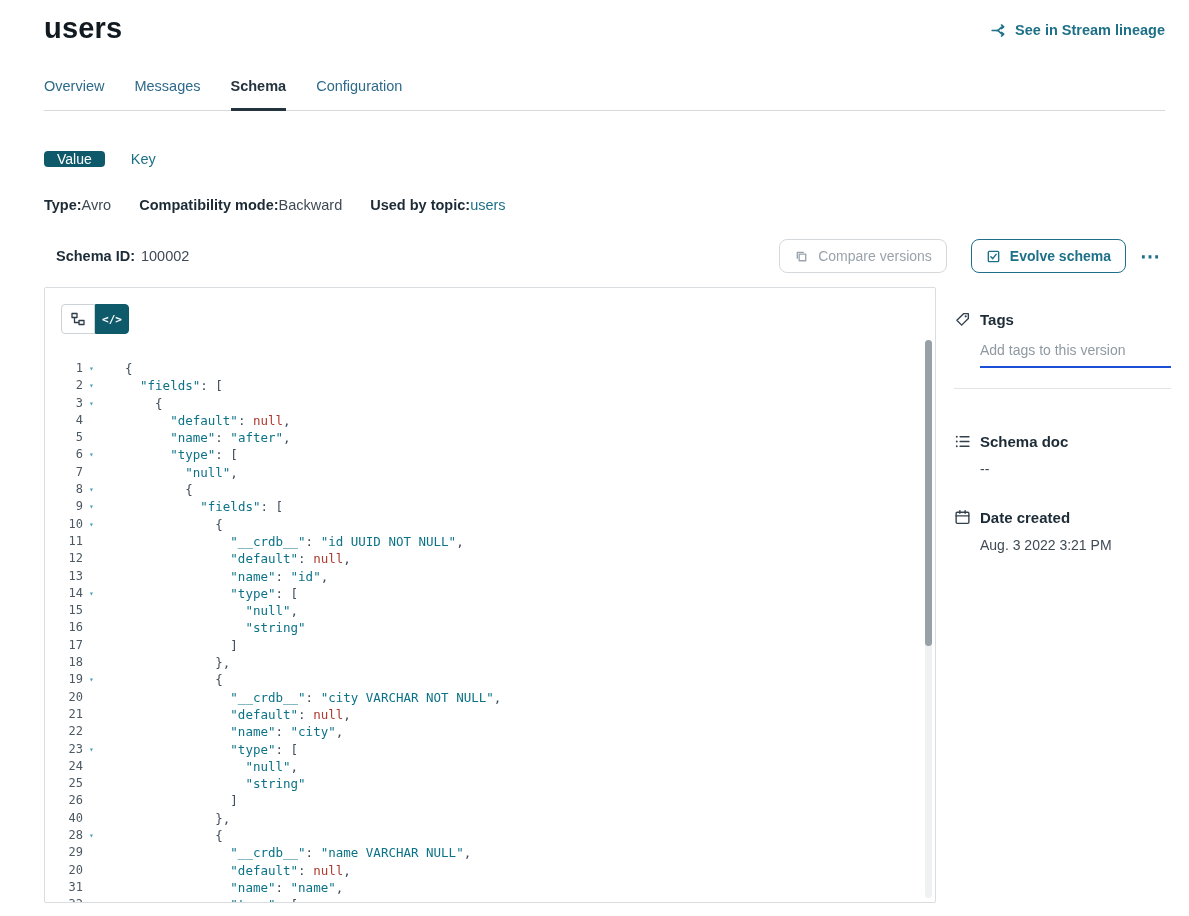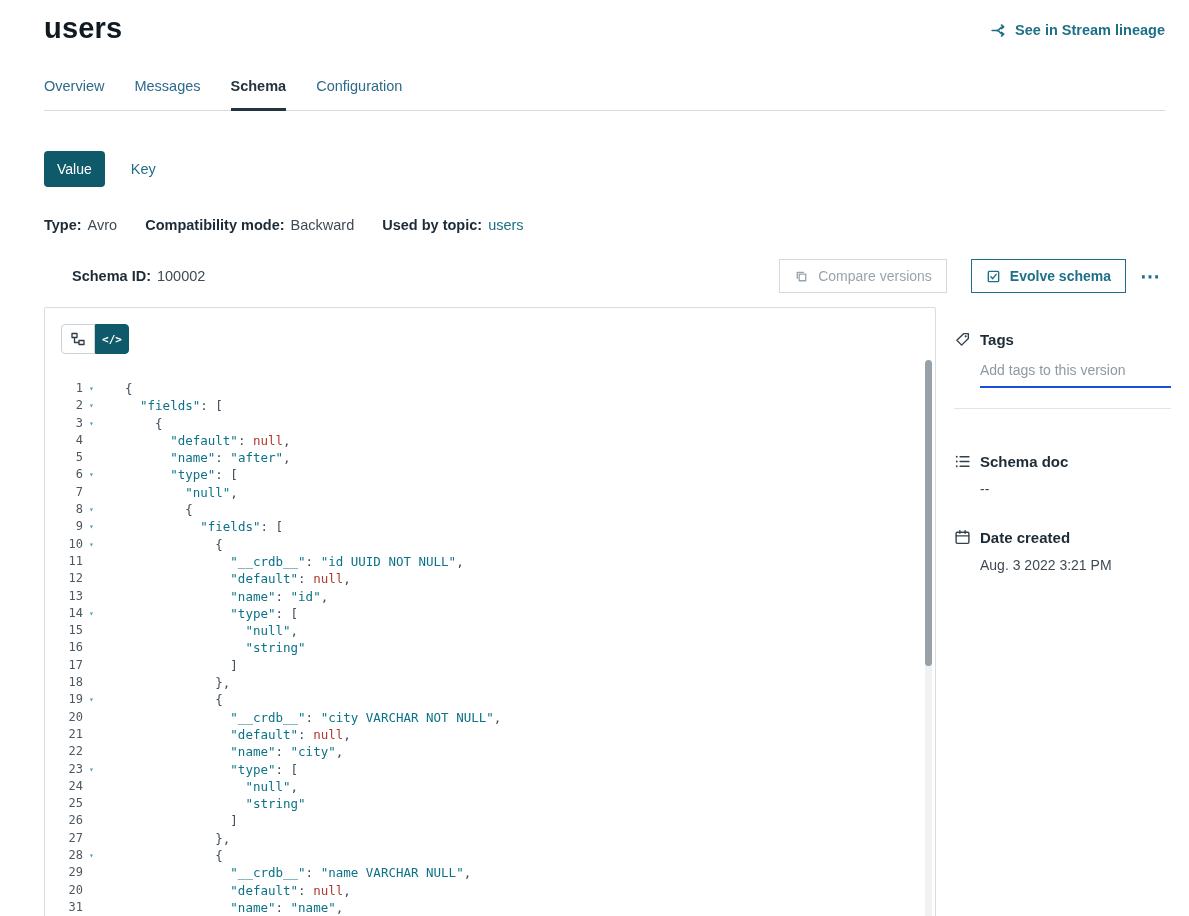--- a/index.html
+++ b/index.html
@@ -16,42 +16,42 @@
     color:var(--accent,#1d7088);font-size:14.5px;font-weight:600;text-decoration:none;cursor:pointer}
 
   
   .tabs{display:flex;gap:30px;margin-top:34px;border-bottom:1px solid #d6dadd}
   .tab{position:relative;padding-bottom:16px;font-size:14.5px;color:var(--tab-inactive,#2e6a8b);cursor:pointer}
   .tab.active{color:var(--tab-active,#24343f);font-weight:700}
   .tab.active::after{content:"";position:absolute;left:0;right:0;bottom:-1px;height:3px;background:var(--tab-active,#24343f)}
 
   
   .toggle-row{margin-top:40px;display:flex;align-items:center}
-  .value-btn{height:36px;padding:0 13px;border:none;border-radius:4px;background:var(--button-primary,#0e5a6b);
+  .value-btn{height:16px;padding:0 13px;border:none;border-radius:4px;background:var(--button-primary,#0e5a6b);
     color:#fff;font-size:14px;font-family:inherit;cursor:pointer}
   .key-link{margin-left:26px;color:var(--accent,#1d7088);font-size:14.5px;text-decoration:none;cursor:pointer}
 
   
   .meta-row{margin-top:30px;display:flex;gap:28px;font-size:14.5px;line-height:17px}
-  .pair{display:flex;gap:6px}
+  .pair{display:flex;}
   .lbl{font-weight:700;color:#1c2b36}
   .val{color:#3f4a54}
   .val-link{color:var(--accent,#1d7088);text-decoration:none;cursor:pointer}
 
   
   .version-row{margin-top:25px;display:flex;align-items:center}
   .select-wrap{position:relative;width:175px;height:34px;flex:none}
   .select-wrap select{width:100%;height:100%;appearance:none;-webkit-appearance:none;
     border:1px solid #77838d;border-radius:4px;background:#fff;padding:0 28px 0 10px;
     font-size:13.5px;color:#222e38;font-family:inherit;cursor:pointer}
   .chevron{position:absolute;right:9px;top:50%;transform:translateY(-50%);pointer-events:none;display:flex}
-  .schema-id-lbl{margin-left:28px;font-size:14.5px;font-weight:700;color:#1c2b36}
+  .schema-id-lbl{margin-left:12px;font-size:14.5px;font-weight:700;color:#1c2b36}
   .schema-id-val{margin-left:6px;font-size:14.5px;color:#3f4a54}
   .version-spacer{flex:1}
-  .btn{display:inline-flex;align-items:center;gap:9px;height:34px;padding:0 14px;border-radius:0;
+  .btn{display:inline-flex;align-items:center;gap:9px;height:34px;padding:0 14px;border-radius:8px;
     background:#fff;font-size:14px;font-family:inherit;cursor:pointer}
   .btn-compare{border:1px solid #d5d9dc;color:#9aa3ab;font-weight:500}
   .btn-evolve{margin-left:24px;border:1px solid var(--accent,#1d7088);color:var(--accent,#1d7088);font-weight:600}
   .more-btn{margin-left:10px;border:none;background:none;color:var(--accent,#1d7088);
     font-size:20px;font-weight:700;letter-spacing:1px;cursor:pointer;line-height:20px;padding:2px 4px}
 
   
   .main{margin-top:14px;display:flex;align-items:flex-start}
   .editor-panel{position:relative;width:892px;height:616px;box-sizing:border-box;
     border:1px solid #d9dde0;border-radius:2px;overflow:hidden;flex:none}
@@ -192,21 +192,21 @@
           <div class="code-line"><span class="ln">17</span><span class="fold"></span><span class="lc" style="padding-left: 14ch;"><span class="tk-p">]</span></span></div>
           <div class="code-line"><span class="ln">18</span><span class="fold"></span><span class="lc" style="padding-left: 12ch;"><span class="tk-p">},</span></span></div>
           <div class="code-line"><span class="ln">19</span><span class="fold">▾</span><span class="lc" style="padding-left: 12ch;"><span class="tk-p">{</span></span></div>
           <div class="code-line"><span class="ln">20</span><span class="fold"></span><span class="lc" style="padding-left: 14ch;"><span class="tk-k">"__crdb__"</span><span class="tk-p">: </span><span class="tk-s">"city VARCHAR NOT NULL"</span><span class="tk-p">,</span></span></div>
           <div class="code-line"><span class="ln">21</span><span class="fold"></span><span class="lc" style="padding-left: 14ch;"><span class="tk-k">"default"</span><span class="tk-p">: </span><span class="tk-n">null</span><span class="tk-p">,</span></span></div>
           <div class="code-line"><span class="ln">22</span><span class="fold"></span><span class="lc" style="padding-left: 14ch;"><span class="tk-k">"name"</span><span class="tk-p">: </span><span class="tk-s">"city"</span><span class="tk-p">,</span></span></div>
           <div class="code-line"><span class="ln">23</span><span class="fold">▾</span><span class="lc" style="padding-left: 14ch;"><span class="tk-k">"type"</span><span class="tk-p">: [</span></span></div>
           <div class="code-line"><span class="ln">24</span><span class="fold"></span><span class="lc" style="padding-left: 16ch;"><span class="tk-s">"null"</span><span class="tk-p">,</span></span></div>
           <div class="code-line"><span class="ln">25</span><span class="fold"></span><span class="lc" style="padding-left: 16ch;"><span class="tk-s">"string"</span></span></div>
           <div class="code-line"><span class="ln">26</span><span class="fold"></span><span class="lc" style="padding-left: 14ch;"><span class="tk-p">]</span></span></div>
-          <div class="code-line"><span class="ln">27</span><span class="fold"></span><span class="lc" style="padding-left: 12ch;"><span class="tk-p">},</span></span></div>
+          <div class="code-line"><span class="ln">40</span><span class="fold"></span><span class="lc" style="padding-left: 12ch;"><span class="tk-p">},</span></span></div>
           <div class="code-line"><span class="ln">28</span><span class="fold">▾</span><span class="lc" style="padding-left: 12ch;"><span class="tk-p">{</span></span></div>
           <div class="code-line"><span class="ln">29</span><span class="fold"></span><span class="lc" style="padding-left: 14ch;"><span class="tk-k">"__crdb__"</span><span class="tk-p">: </span><span class="tk-s">"name VARCHAR NULL"</span><span class="tk-p">,</span></span></div>
           <div class="code-line"><span class="ln">20</span><span class="fold"></span><span class="lc" style="padding-left: 14ch;"><span class="tk-k">"default"</span><span class="tk-p">: </span><span class="tk-n">null</span><span class="tk-p">,</span></span></div>
           <div class="code-line"><span class="ln">31</span><span class="fold"></span><span class="lc" style="padding-left: 14ch;"><span class="tk-k">"name"</span><span class="tk-p">: </span><span class="tk-s">"name"</span><span class="tk-p">,</span></span></div>
           <div class="code-line"><span class="ln">32</span><span class="fold">▾</span><span class="lc" style="padding-left: 14ch;"><span class="tk-k">"type"</span><span class="tk-p">: [</span></span></div>
         </div>
 
       <div class="sb-track">
         <div class="sb-thumb"></div>
       </div>

